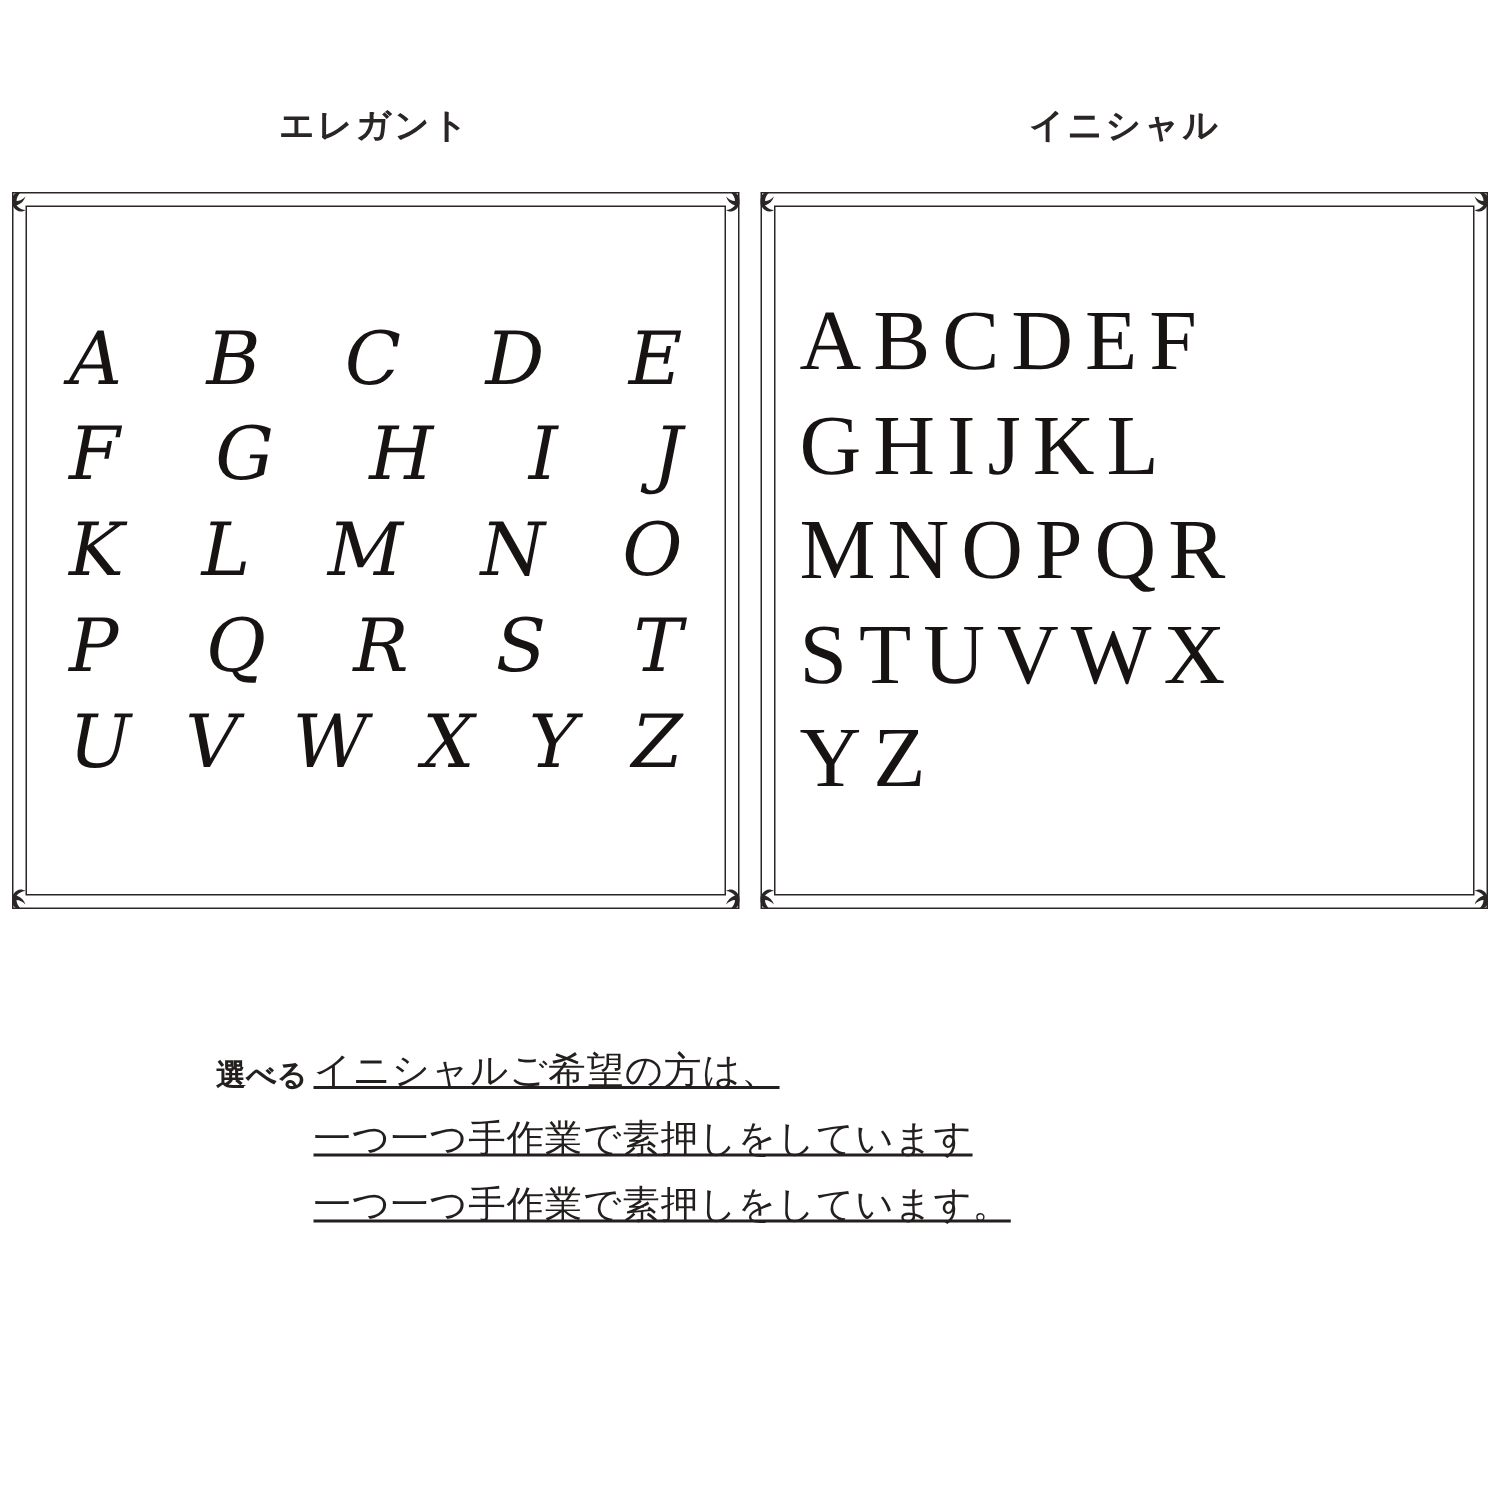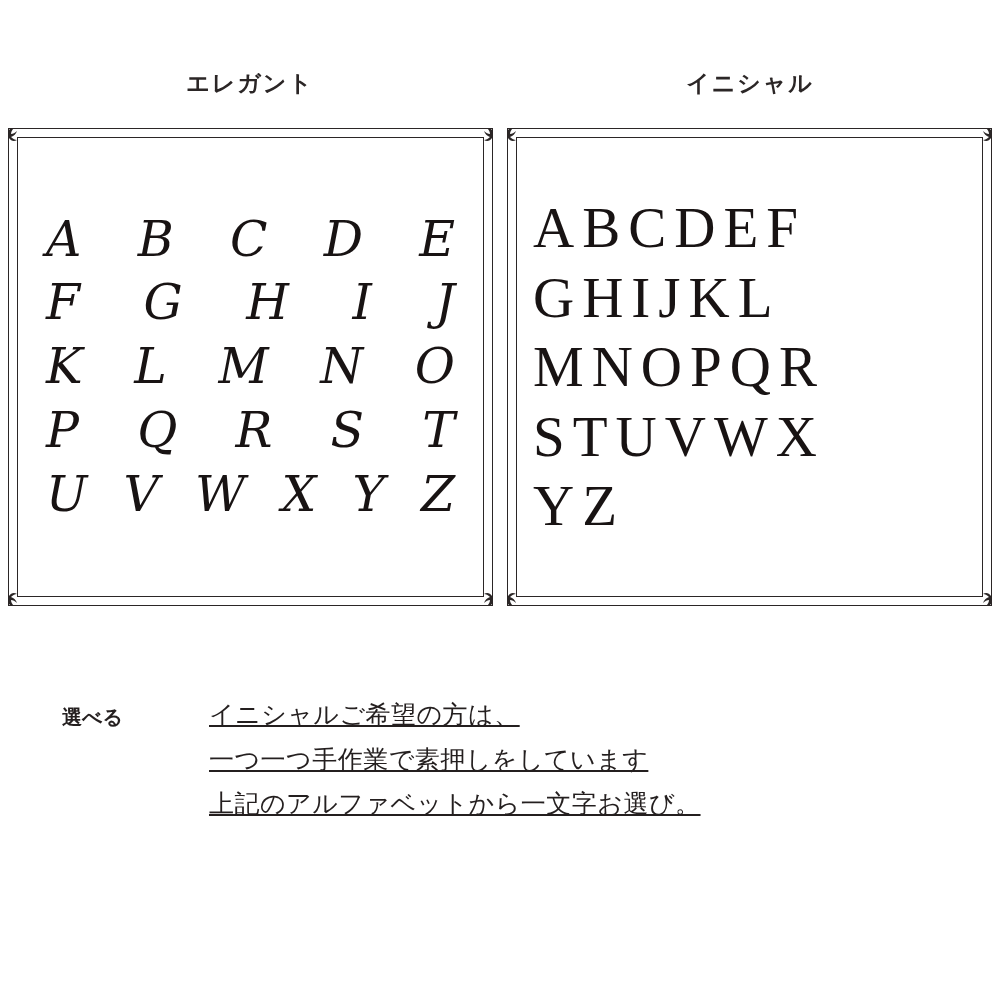--- a/index.html
+++ b/index.html
@@ -127,21 +127,21 @@
     display: flex;
   }
   .note-label {
     width: 205px;
     padding-left: 62px;
     box-sizing: border-box;
     font-size: 20px;
     font-weight: bold;
     line-height: 1.55;
     color: #241f1f;
-    text-align: left;
+    text-align: right;
     padding-top: 12px;
   }
   .note-body {
     flex: 1;
     font-size: 25px;
     line-height: 1.62;
     color: #241f1f;
     letter-spacing: 0.5px;
   }
   .note-body p {
@@ -291,17 +291,17 @@
 
   </div>
 
   <div class="note">
     <div class="note-label">
       <div>選べる</div>
     </div>
     <div class="note-body">
       <p>イニシャルご希望の方は、</p>
       <p>一つ一つ手作業で素押しをしています</p>
-      <p>上記のアルファベットから一文字お選び。</p>
+      <p>一つ一つ手作業で素押しをしています。</p>
     </div>
   </div>
 
 </div>
 
 </body></html>

